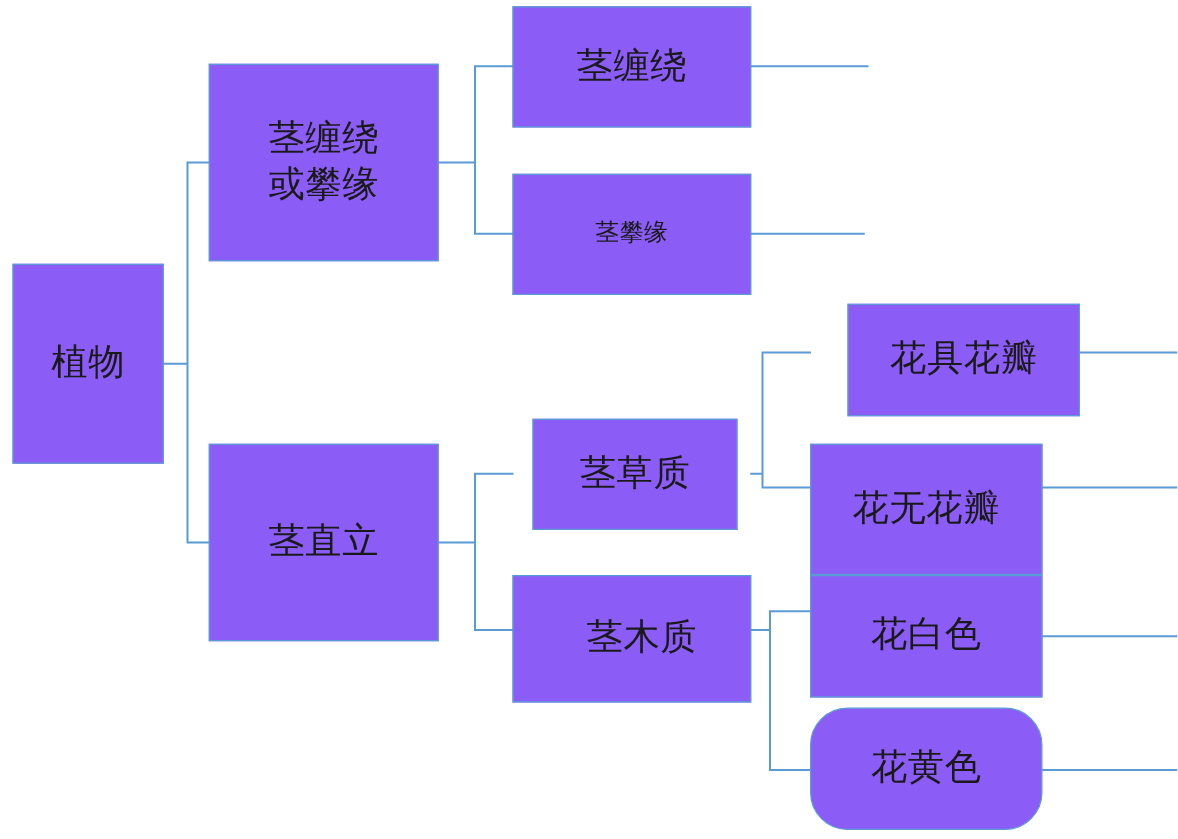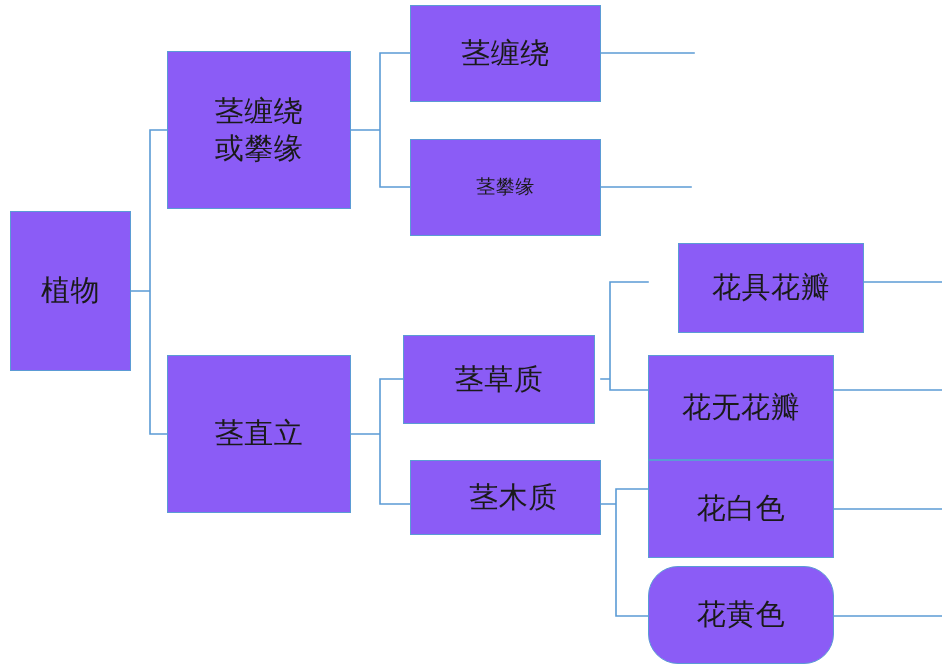--- a/index.html
+++ b/index.html
@@ -43,22 +43,22 @@
   .node .label {
     display: block;
     white-space: pre-line;
   }
   
   .n-root      { left: 10px;  top: 211px; width: 121px; height: 160px; font-size: 29px; }
   .n-twine     { left: 167px; top: 51px;  width: 184px; height: 158px; font-size: 29px; }
   .n-erect     { left: 167px; top: 355px; width: 184px; height: 158px; font-size: 29px; justify-content: center; }
   .n-twining   { left: 410px; top: 5px;   width: 191px; height: 97px;  font-size: 29px; }
   .n-climbing  { left: 410px; top: 139px; width: 191px; height: 97px;  font-size: 19px; justify-content: center; }
-  .n-herb      { left: 403px; top: 335px; width: 192px; height: 89px;  font-size: 29px; }
-  .n-woody     { left: 410px; top: 460px; width: 191px; height: 75px;  font-size: 29px; padding-left: 16px; }
+  .n-herb      { left: 426px; top: 335px; width: 164px; height: 89px;  font-size: 29px; }
+  .n-woody     { left: 410px; top: 460px; width: 191px; height: 102px;  font-size: 29px; padding-left: 16px; }
   .n-petal     { left: 648px; top: 243px; width: 186px; height: 90px;  font-size: 29px; margin-left: 30px; }
   .n-nopetal   { left: 648px; top: 355px; width: 186px; height: 105px;  font-size: 29px; }
   .n-white     { left: 648px; top: 460px; width: 186px; height: 98px;  font-size: 29px; text-align: center; }
   .n-yellow    { left: 648px; top: 566px; width: 186px; height: 98px;  font-size: 29px; border-radius: 30px; }
 </style>
 </head>
 <body>
 
 <div id="canvas">
 

